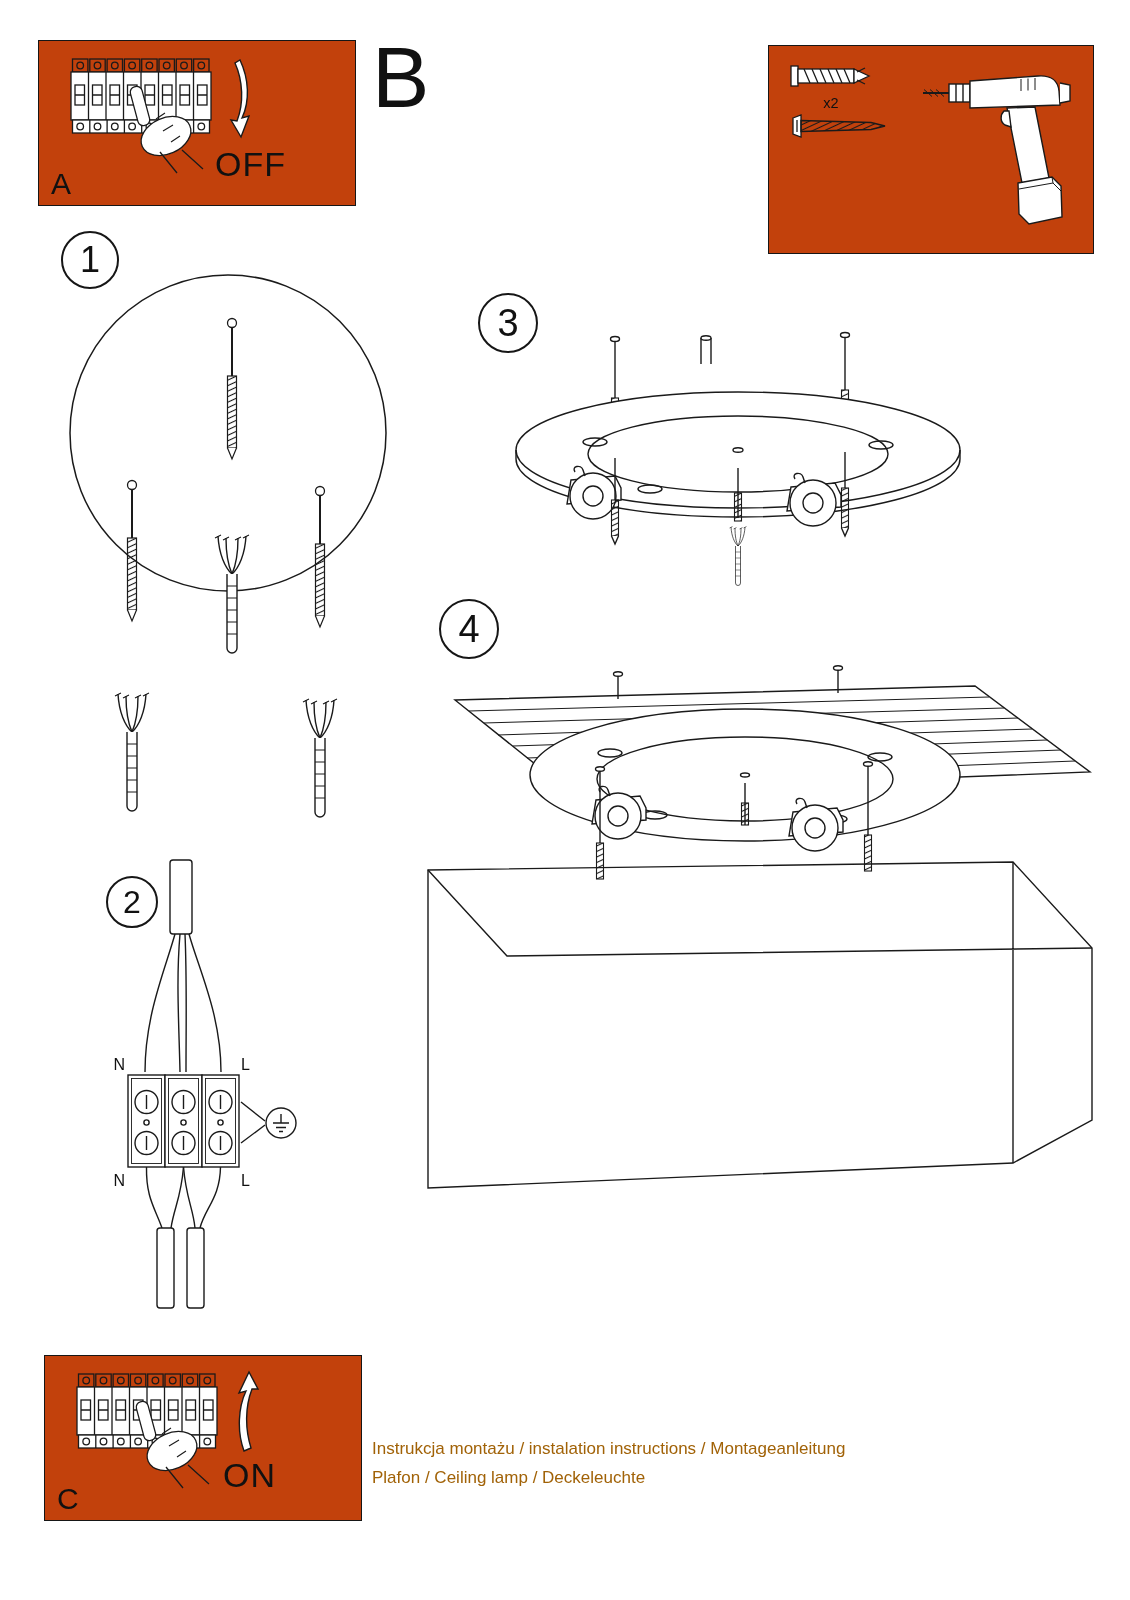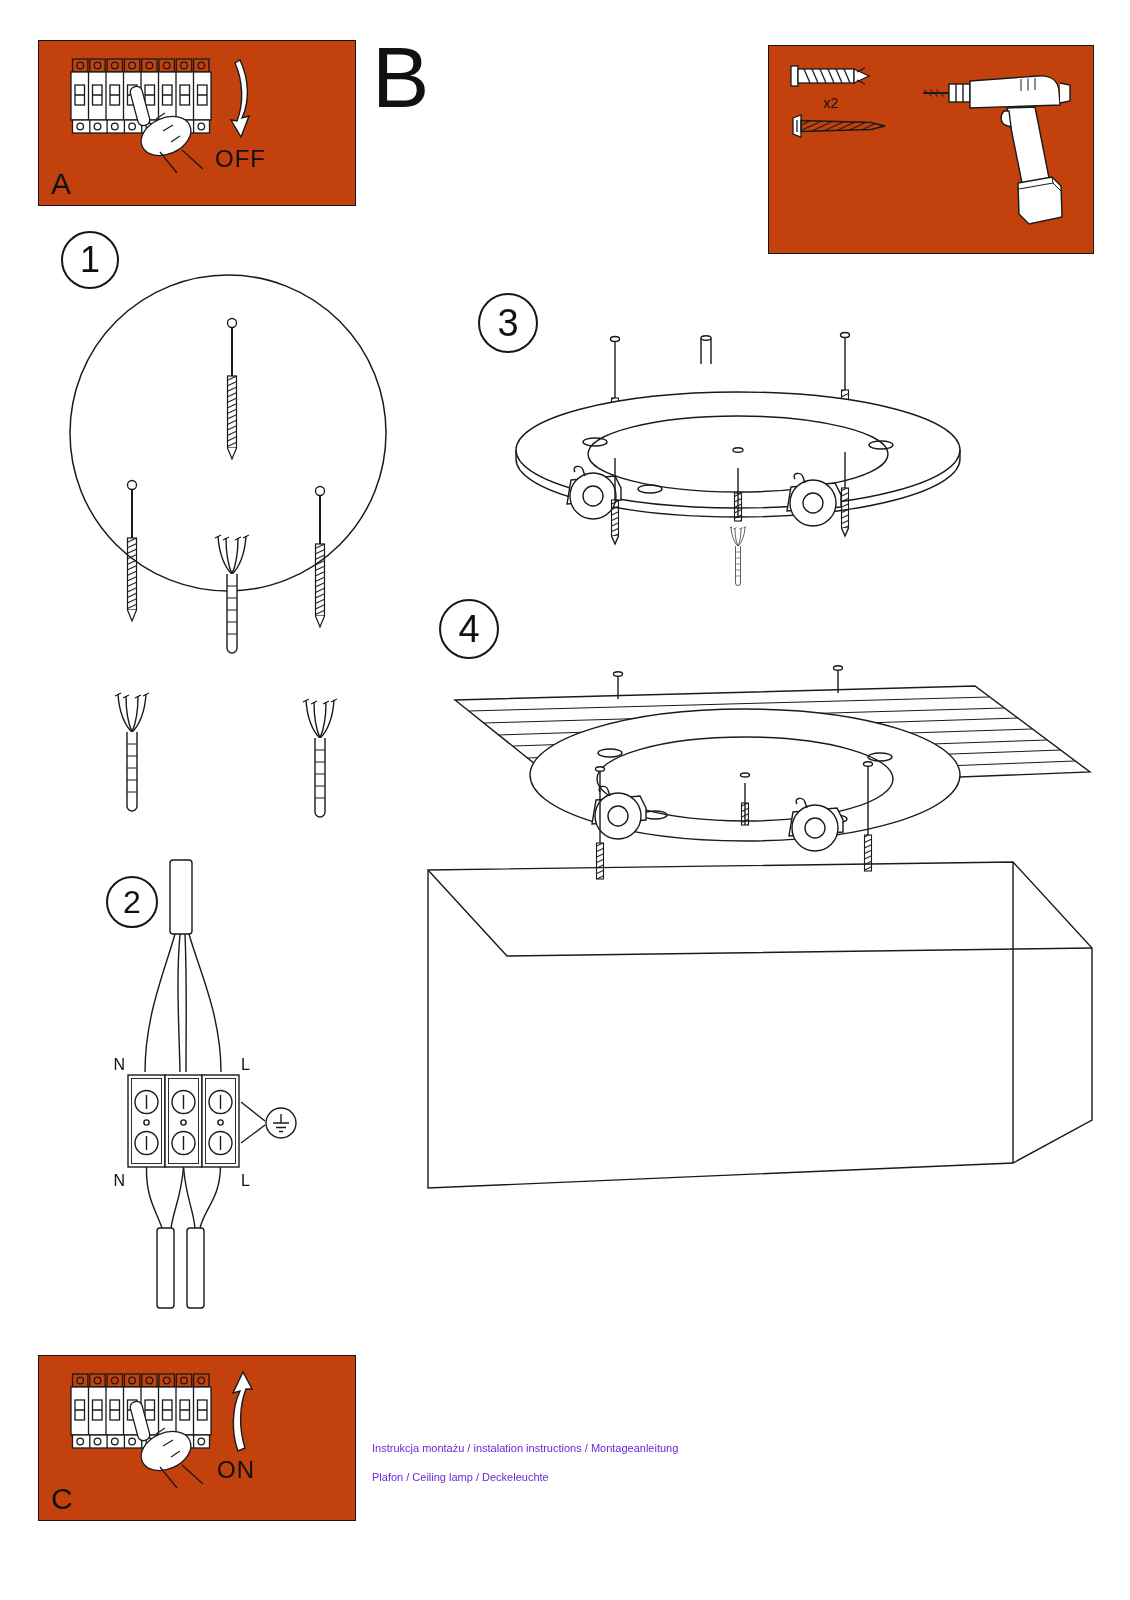--- a/index.html
+++ b/index.html
@@ -1,25 +1,25 @@
 <!DOCTYPE html>
 <html><head>
 <meta charset="utf-8">
 <style>
   html,body{margin:0;padding:0;background:#fff}
   .page{position:relative;width:1130px;height:1600px;background:#fff;
         font-family:"Liberation Sans",sans-serif;color:#111;overflow:hidden}
   .panel{position:absolute;border:1.6px solid #161616;background:#c2410c}
   .art{display:block;position:absolute}
   .corner-letter{position:absolute;left:12px;bottom:4px;font-size:30px;color:#111}
-  .state-word{position:absolute;font-size:24px;color:#111;letter-spacing:1px}
+  .state-word{position:absolute;font-size:34px;color:#111;letter-spacing:1px}
   .big-letter{position:absolute;left:372px;top:34px;font-size:86px;line-height:1;color:#111}
   .num-badge{position:absolute;border:2.2px solid #161616;border-radius:50%;background:#fff;
              display:flex;align-items:center;justify-content:center;color:#111}
-  .footer{position:absolute;left:372px;top:1434px;font-size:11px;line-height:29px;color:#6d28d9}
+  .footer{position:absolute;left:372px;top:1434px;font-size:17px;line-height:29px;color:#a16207}
   svg text{font-family:"Liberation Sans",sans-serif}
 </style>
 </head>
 <body>
 
 <div class="page">
 
   <svg width="0" height="0" style="position:absolute" aria-hidden="true">
     <defs>
       <pattern id="thr" width="5" height="4" patternUnits="userSpaceOnUse" patternTransform="rotate(65)">
@@ -312,21 +312,21 @@
       <rect x="92" y="378" width="17" height="80" rx="3" fill="#fff"></rect>
     </g>
     <g font-size="16" fill="#111" stroke="none">
       <text x="30" y="220" text-anchor="end">N</text>
       <text x="146" y="220">L</text>
       <text x="30" y="336" text-anchor="end">N</text>
       <text x="146" y="336">L</text>
     </g>
   </svg>
 
-  <div class="panel" style="left:38px;top:1355px;width:316px;height:164px">
+  <div class="panel" style="left:44px;top:1355px;width:316px;height:164px">
     <svg class="art" style="left:0;top:0" width="314" height="161" viewBox="0 0 314 161">
       <use href="#g-breaker" x="32" y="18"></use>
       <use href="#g-arrow-up" x="188" y="14"></use>
     </svg>
     <div class="state-word" style="left:178px;top:100px">ON</div>
     <div class="corner-letter">C</div>
   </div>
 
   <div class="footer">
     <div>Instrukcja montażu / instalation instructions / Montageanleitung</div>

